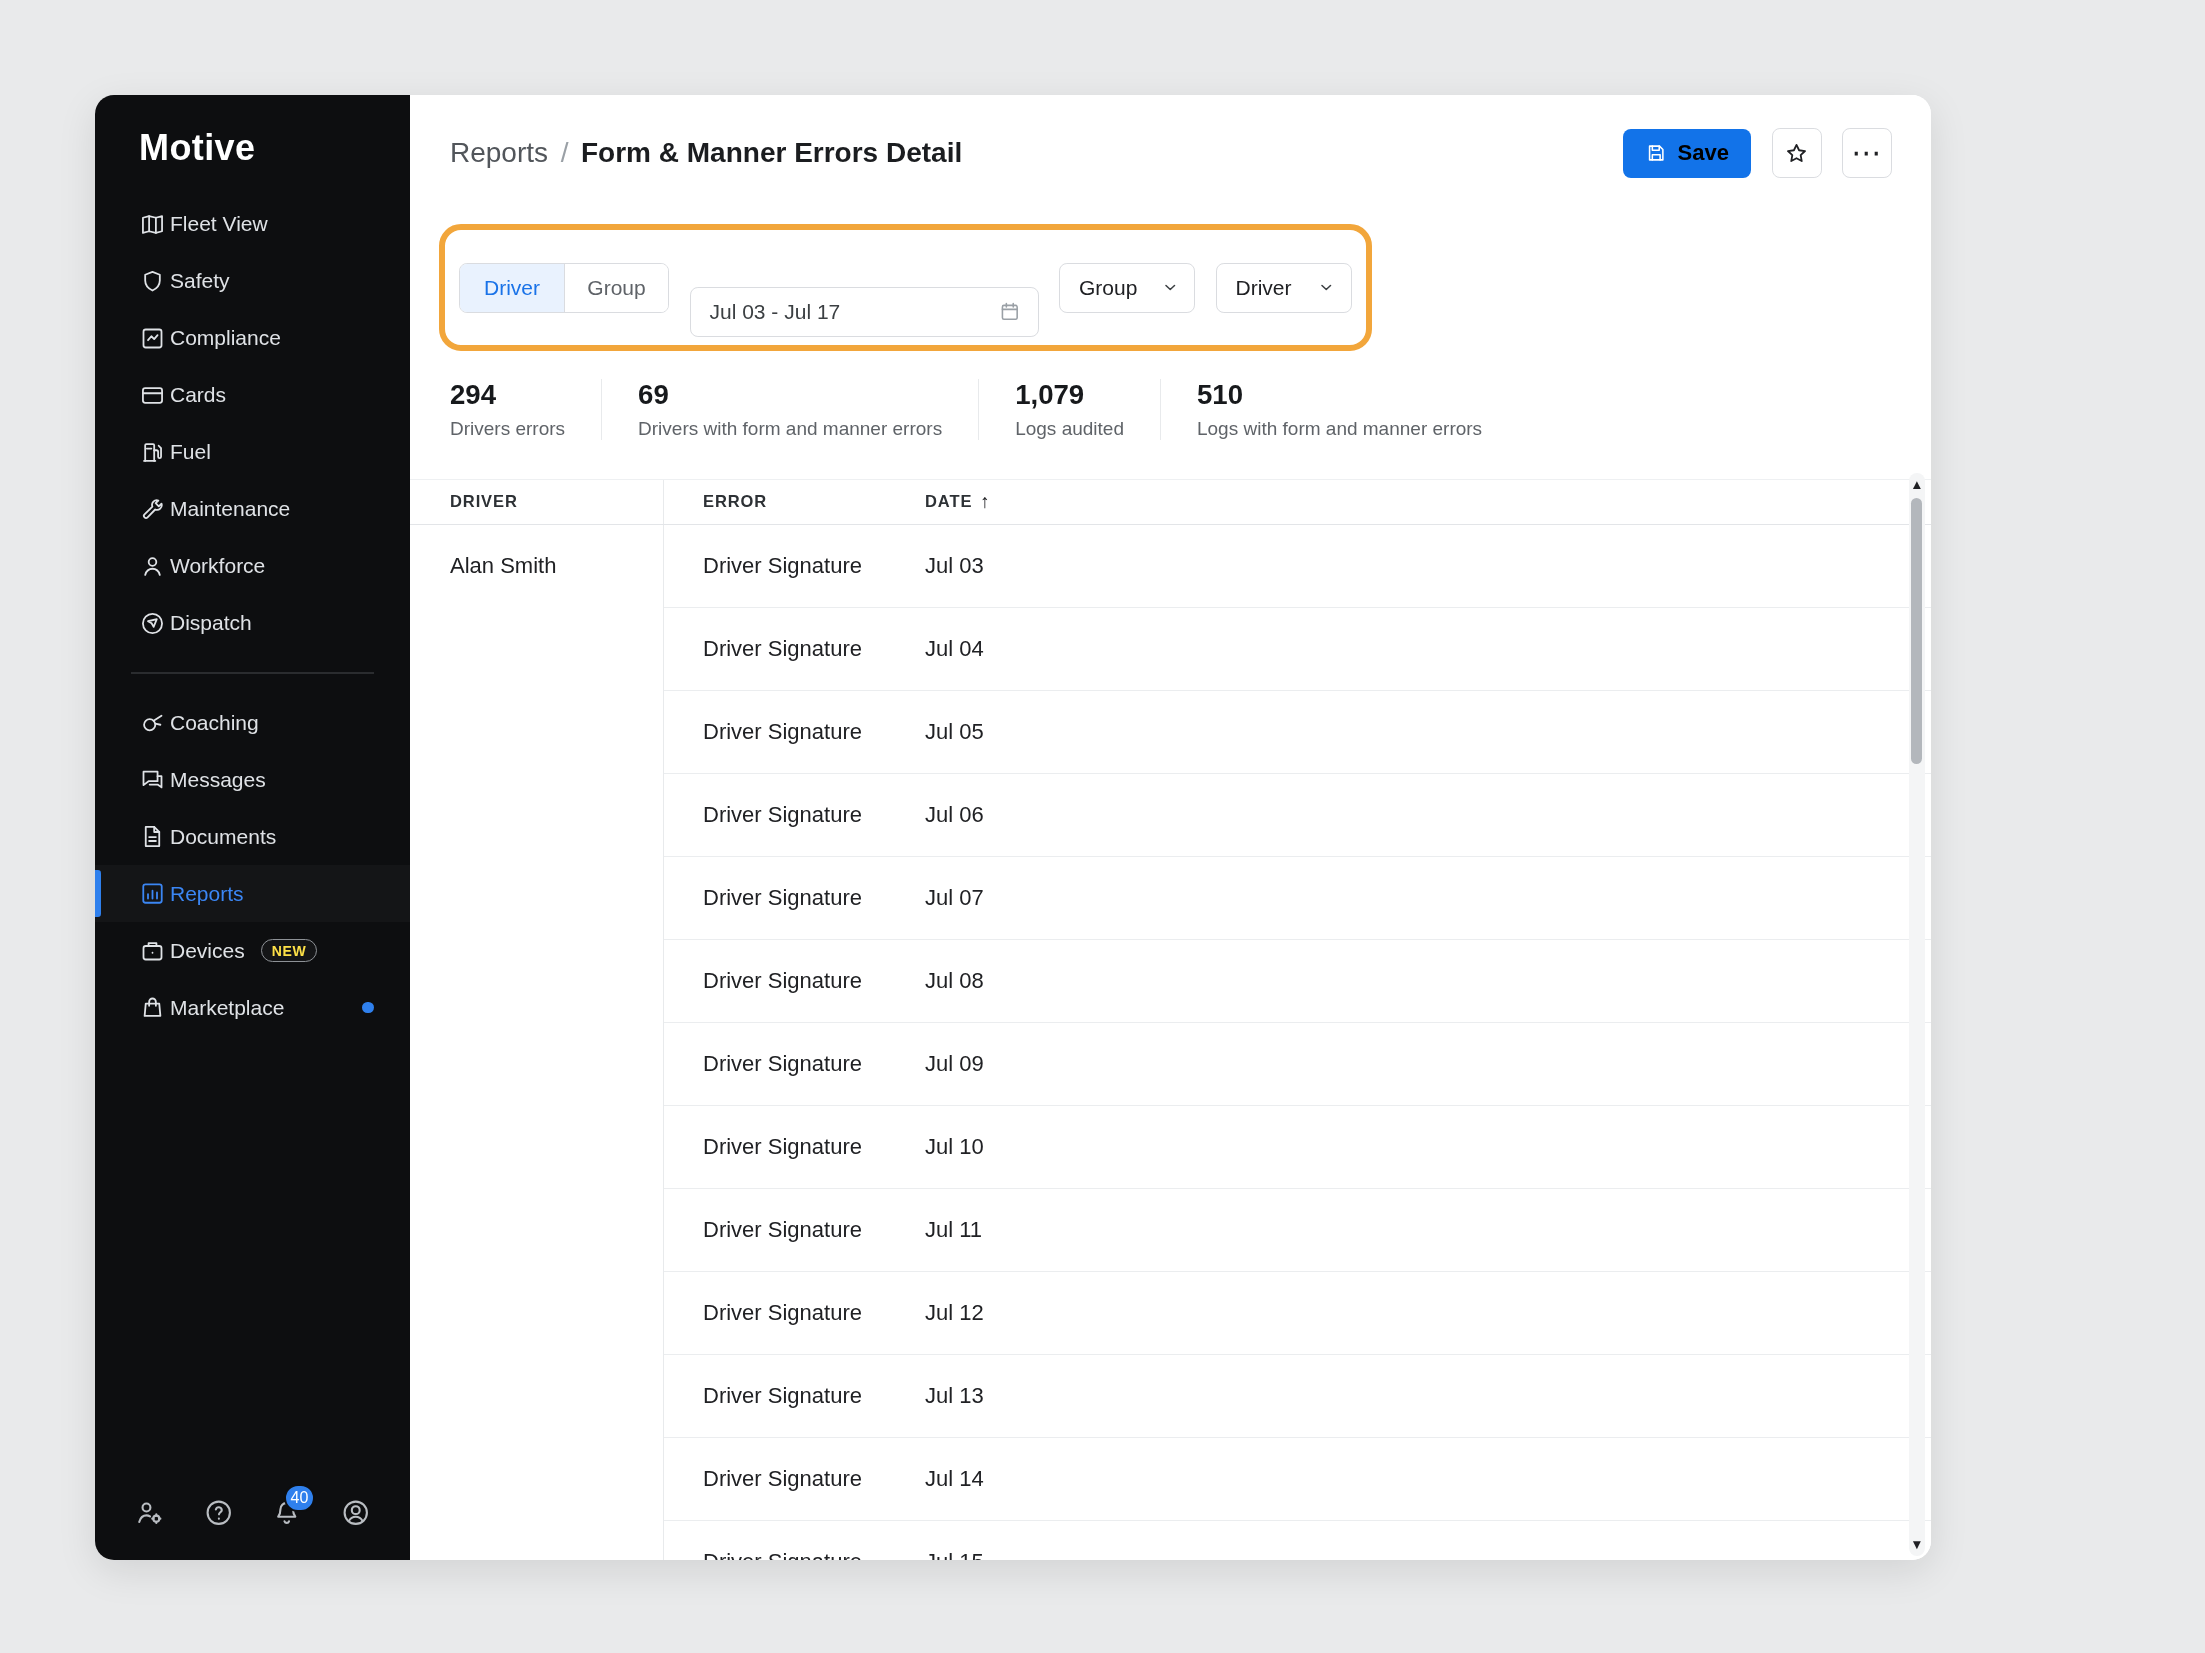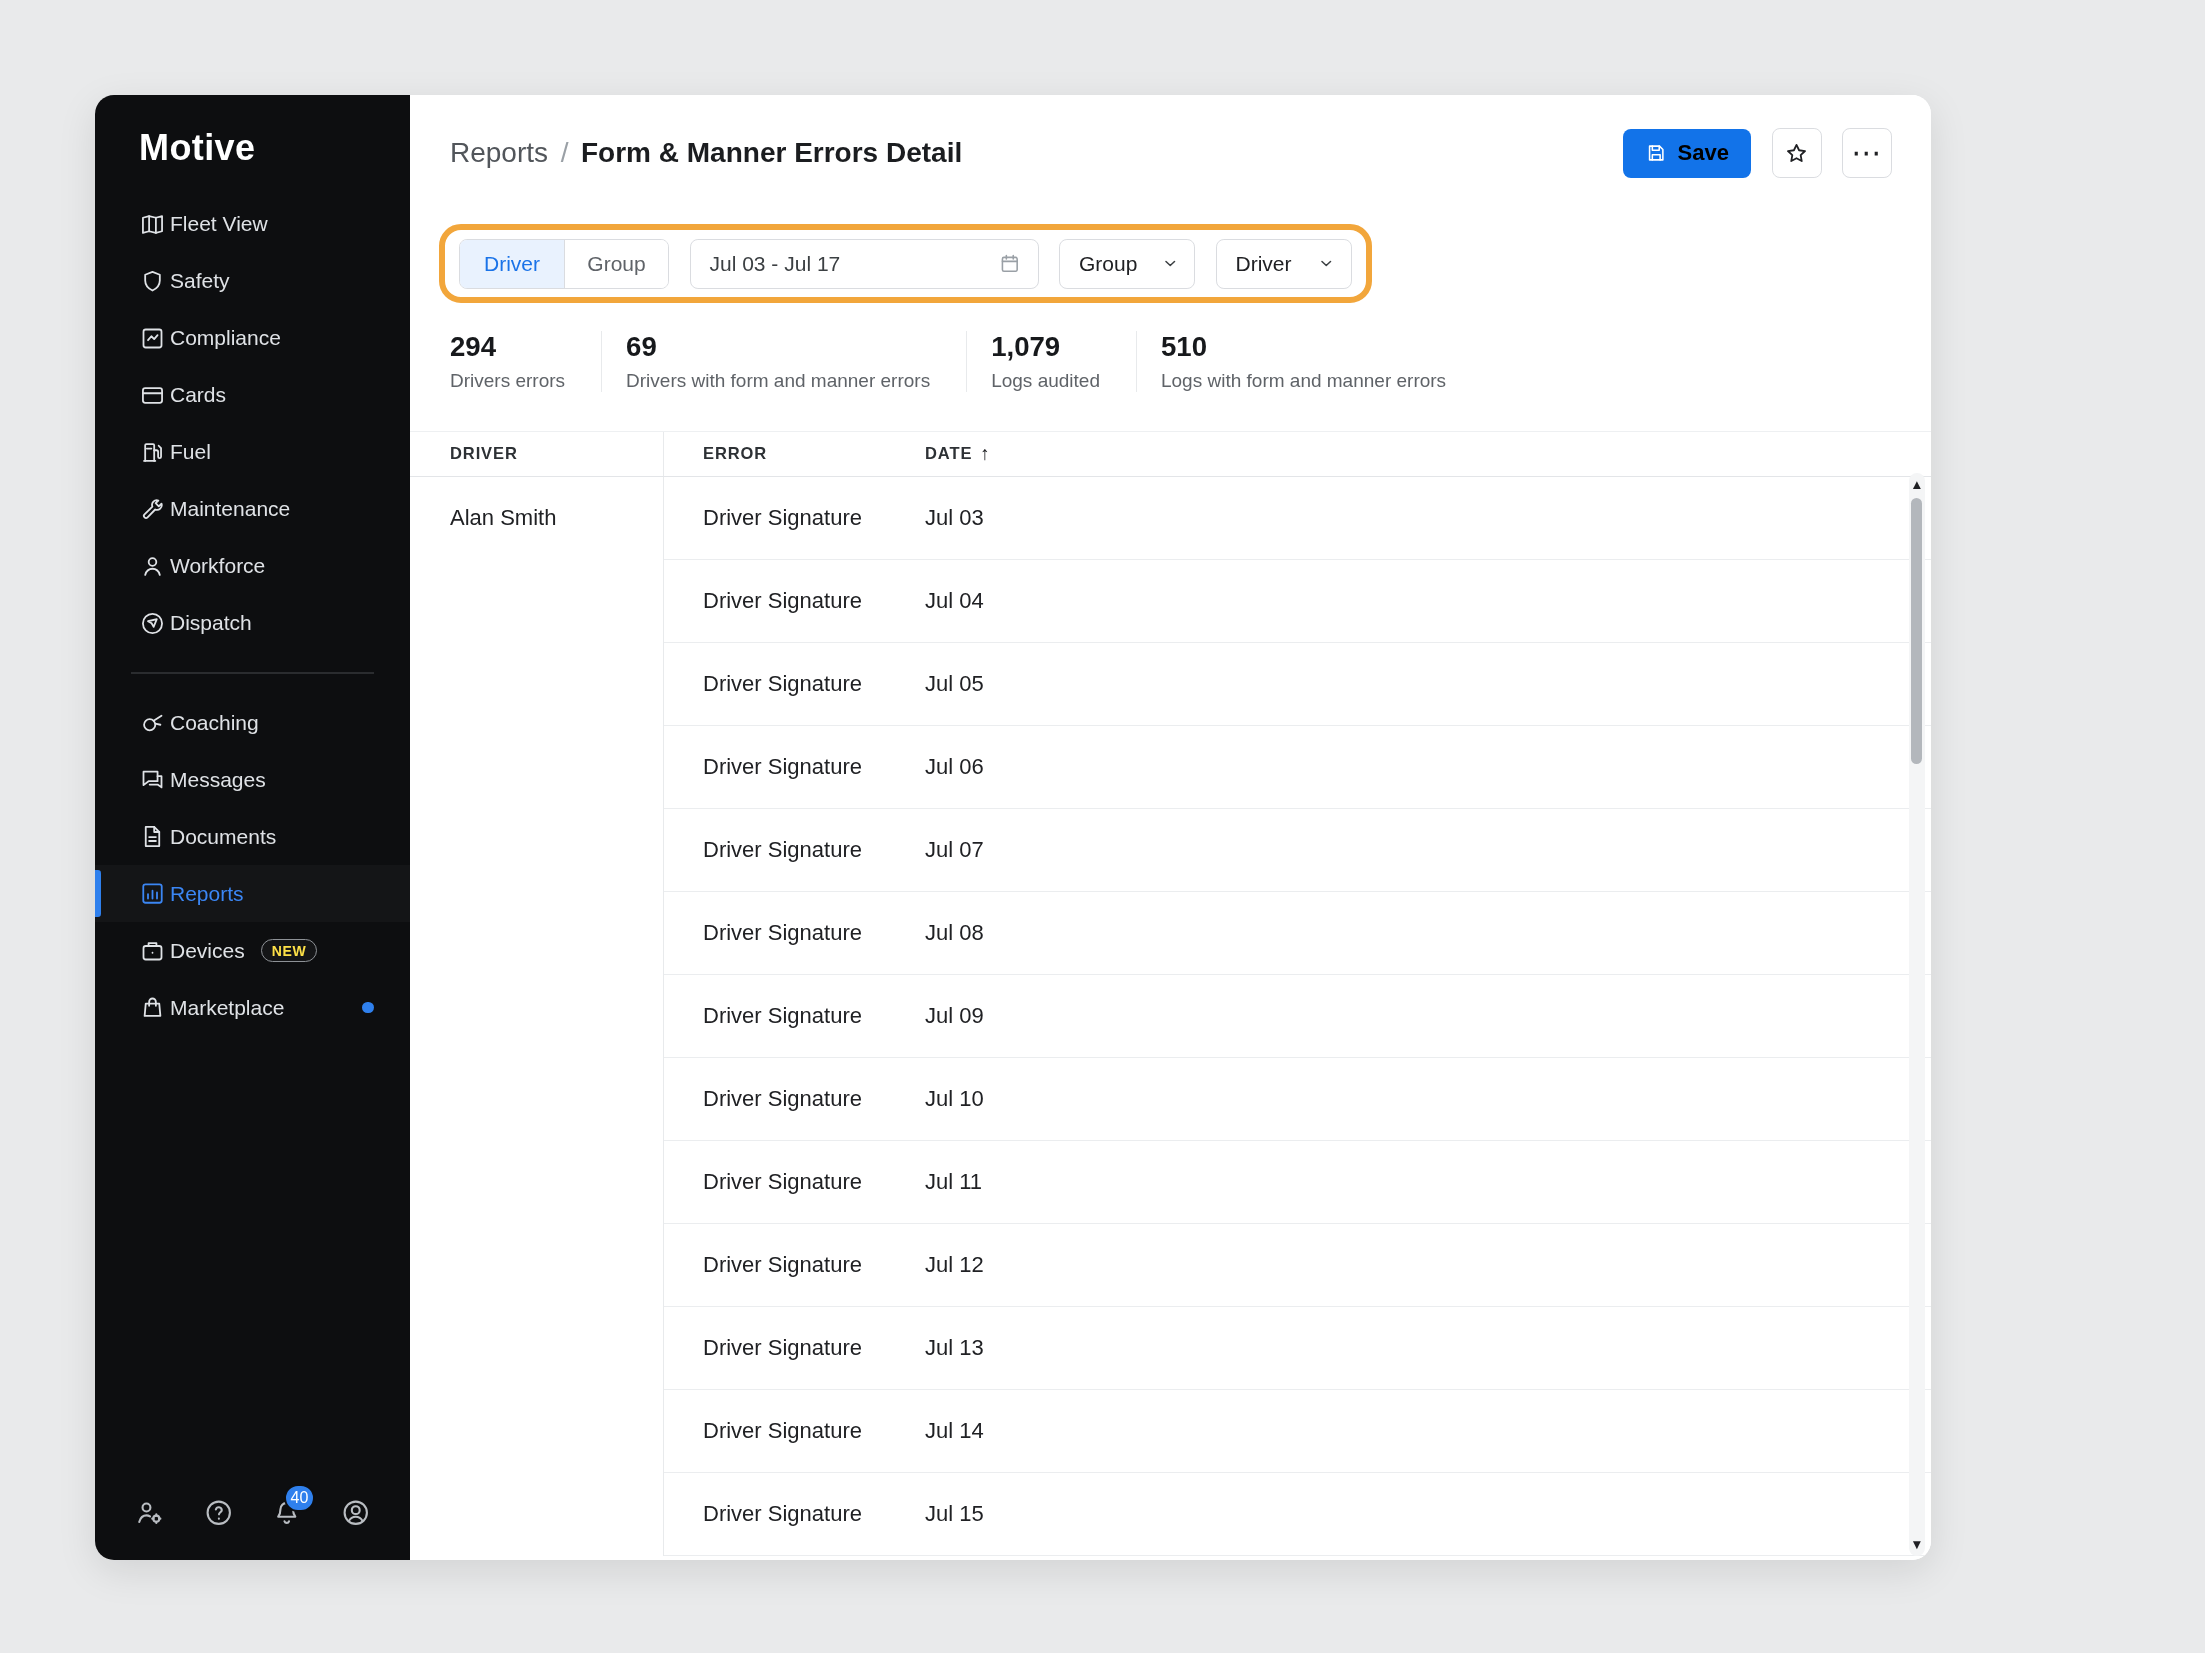--- a/index.html
+++ b/index.html
@@ -100,34 +100,34 @@
   }
   .seg-btn {
     min-width: 104px; padding: 0 20.5px; border: none; background: #fff;
     font-family: inherit; font-size: 21px; color: #5f6368; cursor: pointer;
   }
   .seg-btn + .seg-btn { border-left: 1.6px solid #dadce0; }
   .seg-btn.seg-active { background: #e9f2fe; color: #1a73e8; font-weight: 500; }
   .date-input {
     width: 349px; height: 50px; border: 1.6px solid #dadce0; border-radius: 7.9px;
     display: flex; align-items: center; justify-content: space-between;
-    padding: 0 15.8px 0 19px; font-size: 21px; color: #3c4043; cursor: text; background:#fff;
+    padding: 0 15.8px 0 19px; font-size: 21px; color: #3c4043; cursor: text; background:#fff;margin-top:48px;
   }
   .date-input .svg-ic { width: 23.6px; height: 23.6px; color: #9aa0a6; }
   .dropdown {
     height: 50px; min-width: 136px; border: 1.6px solid #dadce0; border-radius: 7.9px;
     background: #fff; font-family: inherit; font-size: 21px; color: #202124;
     display: flex; align-items: center; justify-content: space-between;
     padding: 0 14px 0 19px; gap: 14px; cursor: pointer;
   }
   .dropdown .svg-ic { width: 20.5px; height: 20.5px; color: #3c4043; }
   
   .stats { display: flex; align-items: stretch; margin: 28px 0 0 40px; }
   .stat { padding-right: 36px; }
-  .stat + .stat { padding-left: 24px; border-left: 1.6px solid #e8eaec; }
+  .stat + .stat { padding-left: 36px; border-left: 1.6px solid #e8eaec; }
   .stat-value { font-size: 27.6px; font-weight: 700; color: #17191c; }
   .stat-label { font-size: 19px; color: #5f6368; margin-top: 6.3px; }
   
   .table { margin-top: 39px; }
   .thead {
     display: flex; height: 46px; align-items: center;
     border-top: 1.6px solid #eef0f2; border-bottom: 1.6px solid #e3e5e8;
   }
   .th { font-size: 16.5px; font-weight: 700; letter-spacing: 0.9px; color: #2d3135; }
   .th-driver { width: 253px; padding-left: 40px; flex: none; }

